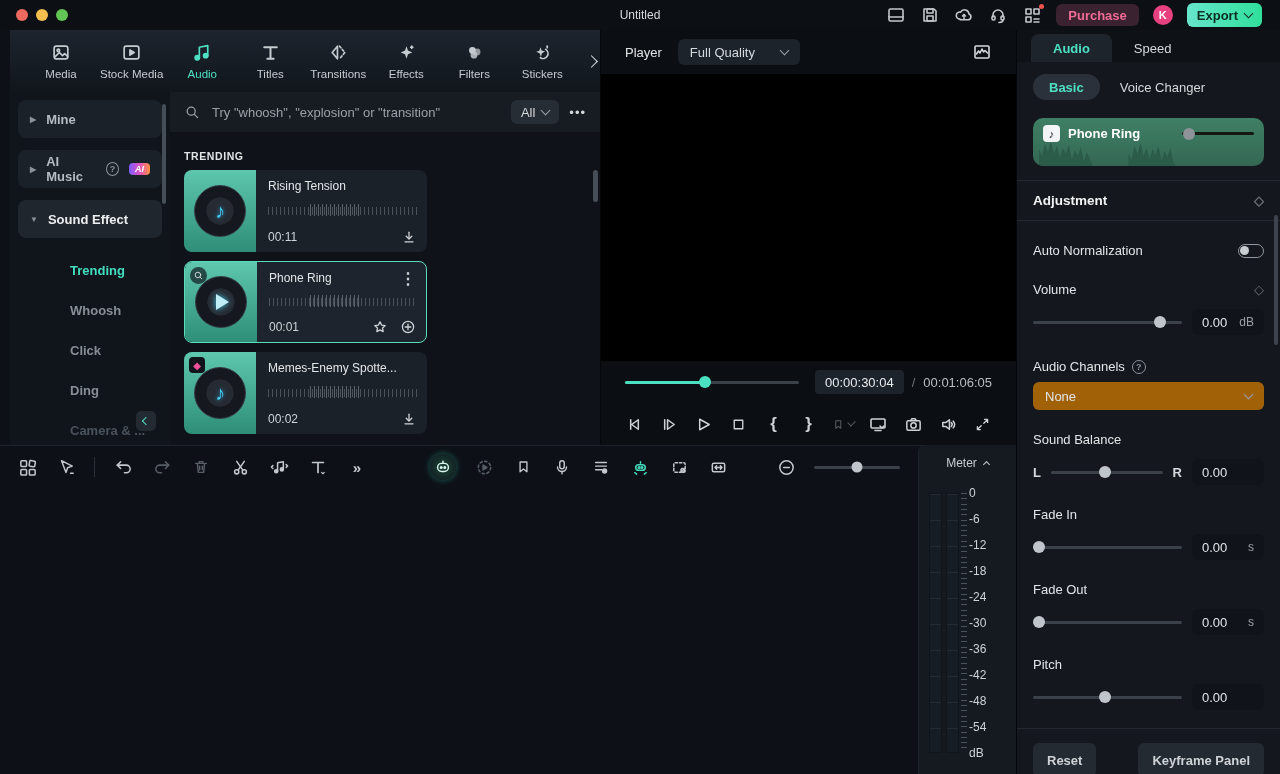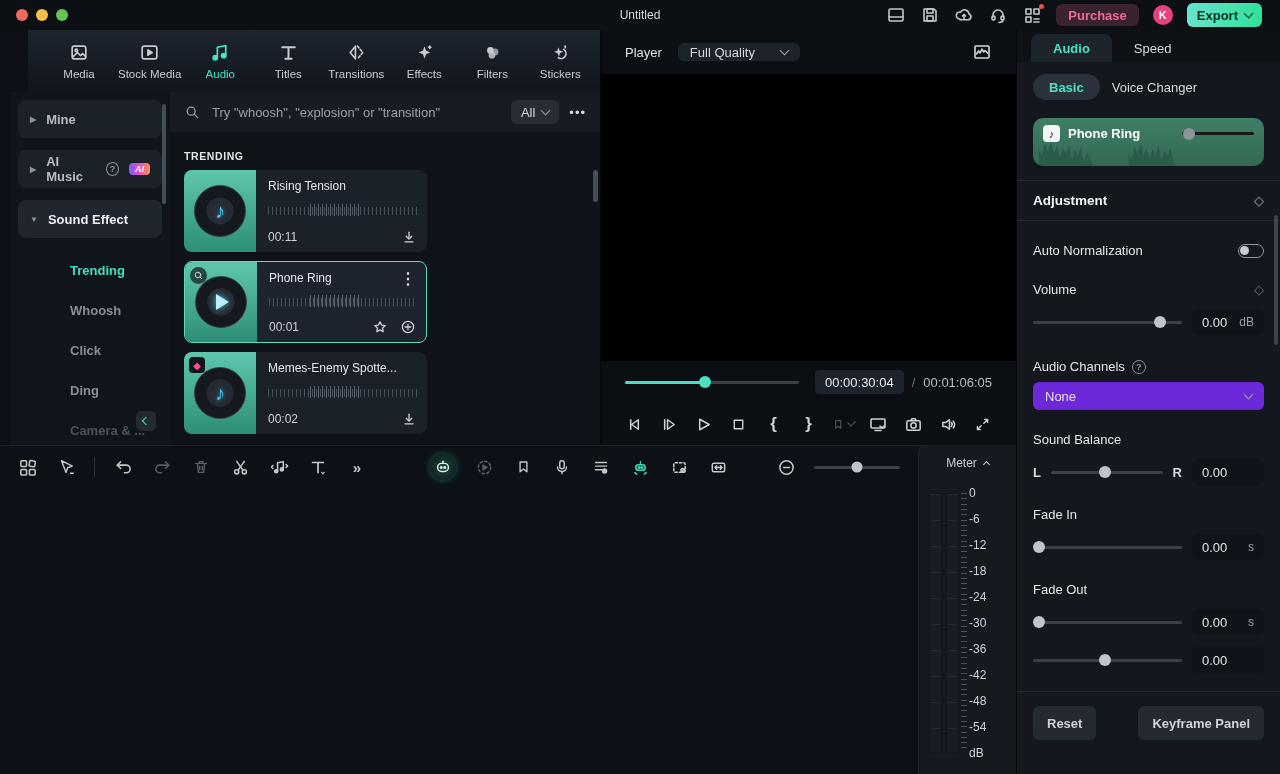--- a/index.html
+++ b/index.html
@@ -14,21 +14,21 @@
   .chev.left{transform:rotate(135deg);margin:0;}
   
   #titlebar{left:0;top:0;width:1280px;height:30px;background:#0c0f13;}
   .light{width:12px;height:12px;border-radius:50%;display:inline-block;}
   #win-title{left:0;top:0;width:1280px;height:30px;display:flex;align-items:center;justify-content:center;font-size:12px;color:#d8dbde;}
   .tb-icon{color:#c4c9ce;width:20px;height:20px;}
   #purchase-btn{height:22px;padding:0 12px;border-radius:6px;background:#3a2230;color:#ee6b94;font-weight:bold;font-size:13px;display:flex;align-items:center;}
   #avatar{width:20px;height:20px;border-radius:50%;background:#e8417f;color:#fff;font-size:11px;font-weight:bold;display:flex;align-items:center;justify-content:center;}
   #export-btn{height:24px;padding:0 10px;border-radius:6px;background:linear-gradient(90deg,#66e5cb,#2fe09b);color:#0b2e23;font-weight:bold;font-size:13px;display:flex;align-items:center;gap:7px;}
   
-  #nav-tabs{left:28px;top:30px;width:590px;height:62px;background:linear-gradient(180deg,#1d242e,#11161c);display:flex;align-items:center;padding-left:22px;gap:10px;}
+  #nav-tabs{left:10px;top:30px;width:590px;height:62px;background:linear-gradient(180deg,#1d242e,#11161c);display:flex;align-items:center;padding-left:22px;gap:10px;}
   .nav-tab{display:flex;flex-direction:column;align-items:center;gap:5px;color:#c6cbd0;font-size:11.5px;min-width:58px;}
   .nav-tab.active{color:#4ee0c3;}
   
   #sidebar{left:10px;top:92px;width:160px;height:353px;background:#10151b;}
   .side-item{margin:8px 8px 12px 8px;height:38px;border-radius:8px;background:#1a2129;display:flex;align-items:center;gap:10px;padding:0 12px;font-size:13px;font-weight:bold;color:#b6bcc2;}
   .side-item .car{font-size:8px;color:#8b929a;}
   .side-sub{padding-left:60px;height:40px;display:flex;align-items:center;font-size:13px;font-weight:bold;color:#878e96;}
   .qmark{width:14px;height:14px;border:1.2px solid #8b929a;border-radius:50%;font-size:9px;color:#8b929a;display:inline-flex;align-items:center;justify-content:center;font-weight:bold;}
   #ai-badge{background:linear-gradient(90deg,#7b5cff,#e052c4,#ff9040);border-radius:4px;color:#fff;font-size:9px;font-style:italic;font-weight:bold;padding:1px 6px;}
   #collapse-btn{left:136px;top:411px;width:20px;height:20px;border-radius:5px;background:#232a32;color:#4ee0c3;display:flex;align-items:center;justify-content:center;}
@@ -47,54 +47,54 @@
   .vinyl .play{width:0;height:0;border-left:13px solid #bfeef8;border-top:8px solid transparent;border-bottom:8px solid transparent;margin-left:3px;filter:drop-shadow(0 0 3px #45c9f0);}
   .card-body{flex:1;padding:9px 10px 7px 12px;display:flex;flex-direction:column;justify-content:space-between;}
   .card-title{font-size:12px;color:#e2e5e8;white-space:nowrap;overflow:hidden;}
   .wave-dots{height:8px;background:repeating-linear-gradient(90deg,#565d66 0 1px,transparent 1px 4px);opacity:.8;position:relative;}
   .wave-dots::after{content:"";position:absolute;left:28%;top:-3px;width:34%;height:12px;background:repeating-linear-gradient(90deg,#6a727c 0 1px,transparent 1px 4px);}
   .card-foot{display:flex;align-items:center;justify-content:space-between;font-size:12px;color:#cfd3d7;}
   .badge-tl{position:absolute;left:5px;top:5px;}
   
   #player{left:600px;top:30px;width:416px;height:415px;background:#0b0e12;border-left:1px solid #05070a;}
   #player-head{height:44px;display:flex;align-items:center;padding:0 24px;gap:16px;font-size:13px;color:#e2e5e8;}
-  #quality-dd{background:#1d232b;border-radius:6px;height:18px;padding:0 12px;display:flex;align-items:center;gap:26px;color:#d5d9dc;}
+  #quality-dd{background:#1d232b;border-radius:6px;height:26px;padding:0 12px;display:flex;align-items:center;gap:26px;color:#d5d9dc;}
   #video-area{height:287px;background:#000;}
   #seek-row{height:42px;display:flex;align-items:center;padding:0 24px;}
   .slider-track{position:relative;height:3px;background:#3a4149;border-radius:2px;}
   .slider-fill{position:absolute;left:0;top:0;height:3px;background:#4be0c2;border-radius:2px;}
   .knob{position:absolute;top:50%;transform:translate(-50%,-50%);width:12px;height:12px;border-radius:50%;background:#bfc5cb;}
   .knob.teal{background:#4be0c2;}
   #tc-box{background:#1d232b;border-radius:4px;height:24px;padding:0 10px;display:flex;align-items:center;font-size:13px;color:#e8ebee;font-variant-numeric:tabular-nums;}
   #controls-row{height:42px;display:flex;align-items:center;justify-content:space-between;padding:0 22px;color:#cdd2d6;}
   .pc{width:22px;height:22px;display:flex;align-items:center;justify-content:center;}
   .brace{font-size:17px;color:#cdd2d6;font-weight:bold;}
   
   #rightpanel{left:1016px;top:30px;width:264px;height:744px;background:#14181e;border-left:1px solid #05070a;}
   #prop-tabs{height:32px;background:#0e1217;display:flex;align-items:flex-end;}
   .prop-tab{height:28px;padding:0 22px;display:flex;align-items:center;font-size:13px;color:#d5d9dc;}
   .prop-tab.active{background:#1d242c;border-radius:8px 8px 0 0;color:#4ee0c3;font-weight:bold;}
-  .subtab-row{display:flex;align-items:center;padding:12px 16px 4px 16px;}
+  .subtab-row{display:flex;align-items:center;gap:8px;padding:12px 16px 4px 16px;}
   #basic-pill{background:#2a313a;color:#4ee0c3;border-radius:14px;height:26px;padding:0 16px;display:flex;align-items:center;font-size:13px;font-weight:bold;}
   .subtab{font-size:13px;color:#d5d9dc;padding:0 12px;}
   #clip-card{margin:14px 16px 0 16px;height:48px;border-radius:10px;background:linear-gradient(180deg,#3f8065,#346753);position:relative;overflow:hidden;}
   #clip-card .row{display:flex;align-items:center;gap:8px;padding:7px 10px 0 10px;position:relative;z-index:2;}
   .mini-note{width:17px;height:17px;border-radius:4px;background:#f2f4f5;color:#20262e;font-size:11px;display:flex;align-items:center;justify-content:center;font-weight:bold;}
   #clip-card .name{font-size:13px;font-weight:bold;color:#fff;flex:1;}
   #clip-slider{position:relative;width:72px;height:3px;background:#141810;border-radius:2px;}
   .sec-sep{height:1px;background:#232930;margin:14px 0 0 0;}
   .sec-head{display:flex;align-items:center;justify-content:space-between;padding:12px 16px;font-size:13.5px;font-weight:bold;color:#f0f2f4;}
   .diamond{color:#6b7278;font-size:13px;}
   .prop-row{display:flex;align-items:center;justify-content:space-between;padding:10px 16px 0 16px;font-size:13px;color:#e2e5e8;}
   .toggle{width:26px;height:14px;border-radius:8px;border:1.4px solid #8e959c;position:relative;}
   .toggle .dot{position:absolute;left:1px;top:1px;width:9px;height:9px;border-radius:50%;background:#c8cdd2;}
   .ctl-row{display:flex;align-items:center;padding:12px 16px 0 16px;gap:10px;}
   .val-box{width:72px;height:26px;background:#10141a;border-radius:6px;display:flex;align-items:center;padding:0 10px;font-size:13px;color:#e2e5e8;flex:none;justify-content:space-between;}
   .val-box .unit{color:#9aa0a6;font-size:12px;}
-  .dd{margin:8px 16px 0 16px;height:28px;background:#6d28d9;border-radius:6px;display:flex;align-items:center;justify-content:space-between;padding:0 12px;font-size:13px;color:#e2e5e8;}
+  .dd{margin:8px 16px 0 16px;height:28px;background:#a16207;border-radius:6px;display:flex;align-items:center;justify-content:space-between;padding:0 12px;font-size:13px;color:#e2e5e8;}
   .btn{height:34px;border-radius:6px;background:#232a32;color:#cfd3d7;font-size:13px;font-weight:bold;display:flex;align-items:center;justify-content:center;padding:0 14px;}
   
   #timeline{left:0;top:445px;width:1016px;height:329px;background:#0d1117;border-top:1px solid #1c232b;}
   #tl-toolbar{height:42px;display:flex;align-items:center;padding-left:16px;gap:17px;color:#c3c8cd;}
   .tic{width:22px;height:22px;display:flex;align-items:center;justify-content:center;flex:none;}
   .tic.dis{color:#565d65;}
   .tic.glow{width:26px;height:26px;border-radius:50%;background:radial-gradient(circle,#1e443b,#13262338);box-shadow:0 0 6px #2fe0bd66;color:#bff2e4;}
   .tic.teal{color:#43d9ba;}
   
   #meter{left:918px;top:445px;width:98px;height:329px;background:#151a21;border-radius:8px 0 0 0;border-left:1px solid #1e242c;}
@@ -537,20 +537,23 @@
     <div class="ctl-row">
       <div class="slider-track" style="flex:1;">
           <div class="knob" style="left:4%;"></div>
         </div>
       <div class="val-box">
           <span>0.00</span>
           <span class="unit">s</span>
         </div>
     </div>
 
+    <div class="prop-row" style="padding-top:22px;">
+        <span>Pitch</span>
+      </div>
     <div class="ctl-row">
       <div class="slider-track" style="flex:1;">
           <div class="knob" style="left:48%;"></div>
         </div>
       <div class="val-box">
           <span>0.00</span>
         </div>
     </div>
 
     <div class="sec-sep" style="margin-top:18px;"></div>

